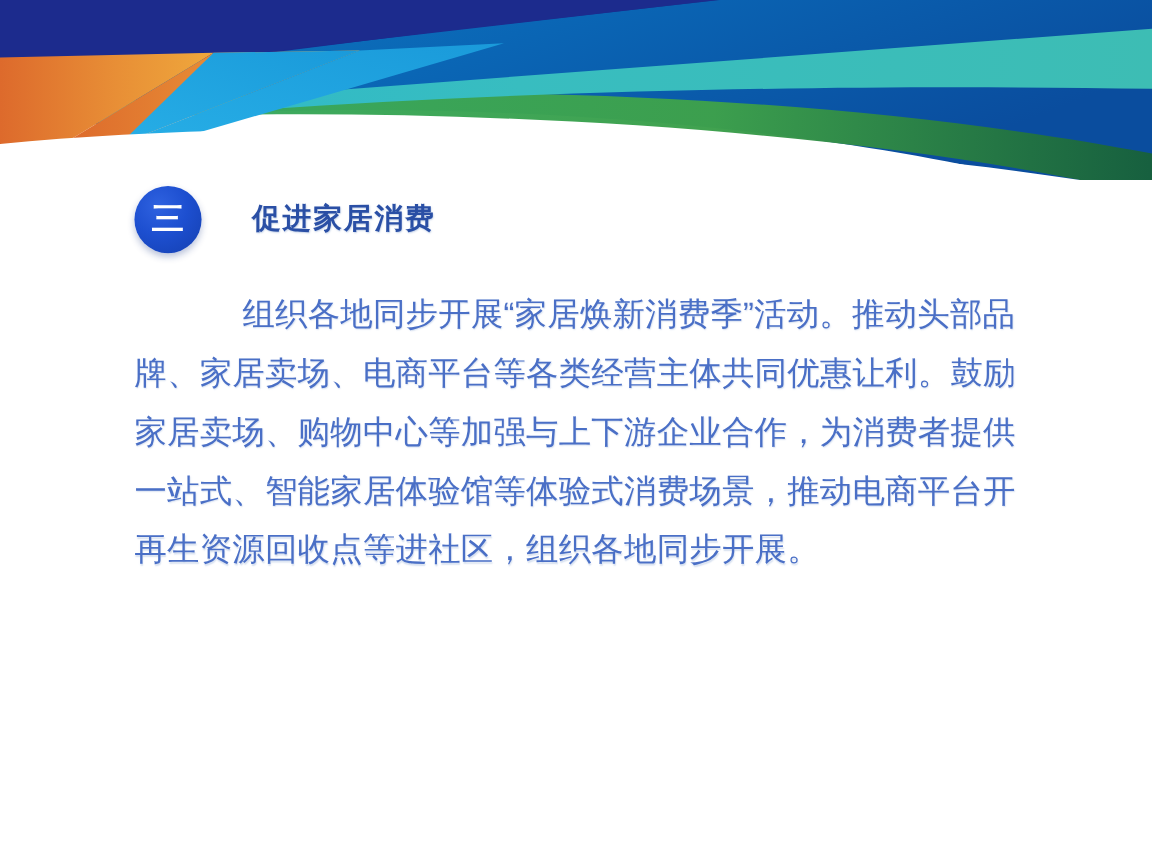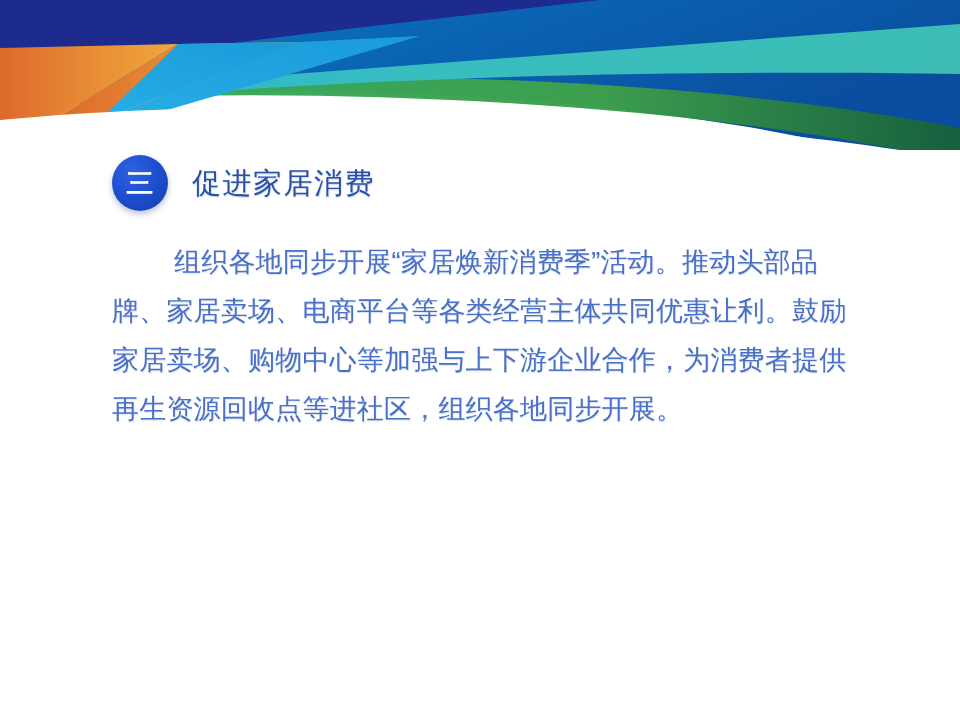--- a/index.html
+++ b/index.html
@@ -67,24 +67,24 @@
     color: #ffffff;
     font-size: 26px;
     font-weight: bold;
     line-height: 1;
     letter-spacing: 0;
     font-family: "DejaVu Sans", "Liberation Sans", sans-serif;
     transform: scaleX(1.05);
   }
 
   .slide-title {
-    margin-left: 24px;
+    margin-left: 42px;
     color: #2a4fa5;
-    font-size: 29px;
-    font-weight: normal;
+    font-size: 24px;
+    font-weight: bold;
     letter-spacing: 1.5px;
     line-height: 1;
     white-space: nowrap;
     text-shadow: 0.5px 1px 1.5px rgba(120, 150, 200, 0.45);
   }
 
   
   .body-block {
     position: absolute;
     left: 112px;
@@ -94,20 +94,21 @@
   .body-line {
     color: #4a6fc6;
     font-size: 27px;
     line-height: 49px;
     white-space: pre;
     letter-spacing: 0.2px;
     text-shadow: 0.5px 1px 1.2px rgba(150, 175, 215, 0.40);
   }
   .body-line.first {
     text-indent: 62px;
+    text-align: center;
   }
 </style>
 </head>
 <body>
 
 <div class="slide">
 
   <div class="banner">
     <svg viewBox="0 0 960 150" preserveAspectRatio="none" xmlns="http://www.w3.org/2000/svg">
       <defs>
@@ -178,16 +179,17 @@
     <div class="badge">
       <span class="badge-glyph">三</span>
     </div>
     <div class="slide-title">促进家居消费</div>
   </div>
 
   <div class="body-block">
     <div class="body-line first">组织各地同步开展“家居焕新消费季”活动。推动头部品</div>
     <div class="body-line">牌、家居卖场、电商平台等各类经营主体共同优惠让利。鼓励</div>
     <div class="body-line">家居卖场、购物中心等加强与上下游企业合作，为消费者提供</div>
+    <div class="body-line">一站式、智能家居体验馆等体验式消费场景，推动电商平台开</div>
     <div class="body-line">再生资源回收点等进社区，组织各地同步开展。</div>
   </div>
 
 </div>
 
 </body></html>

